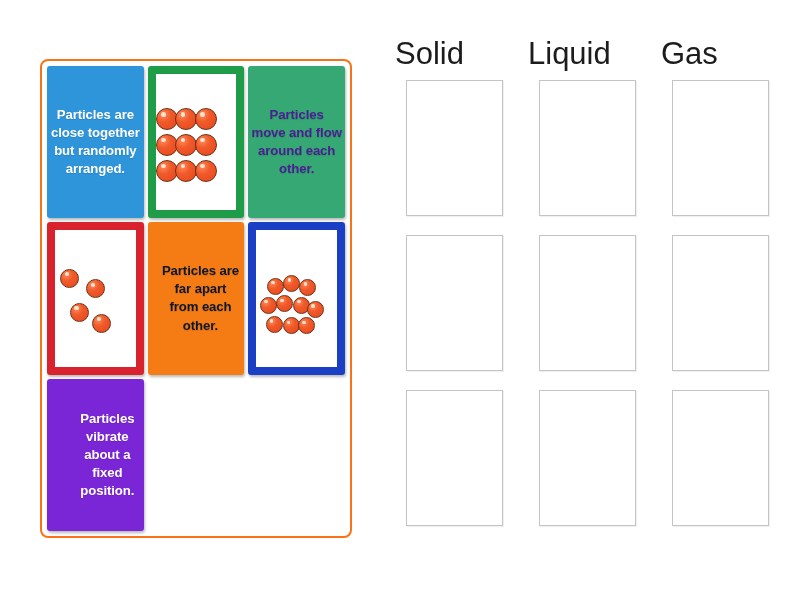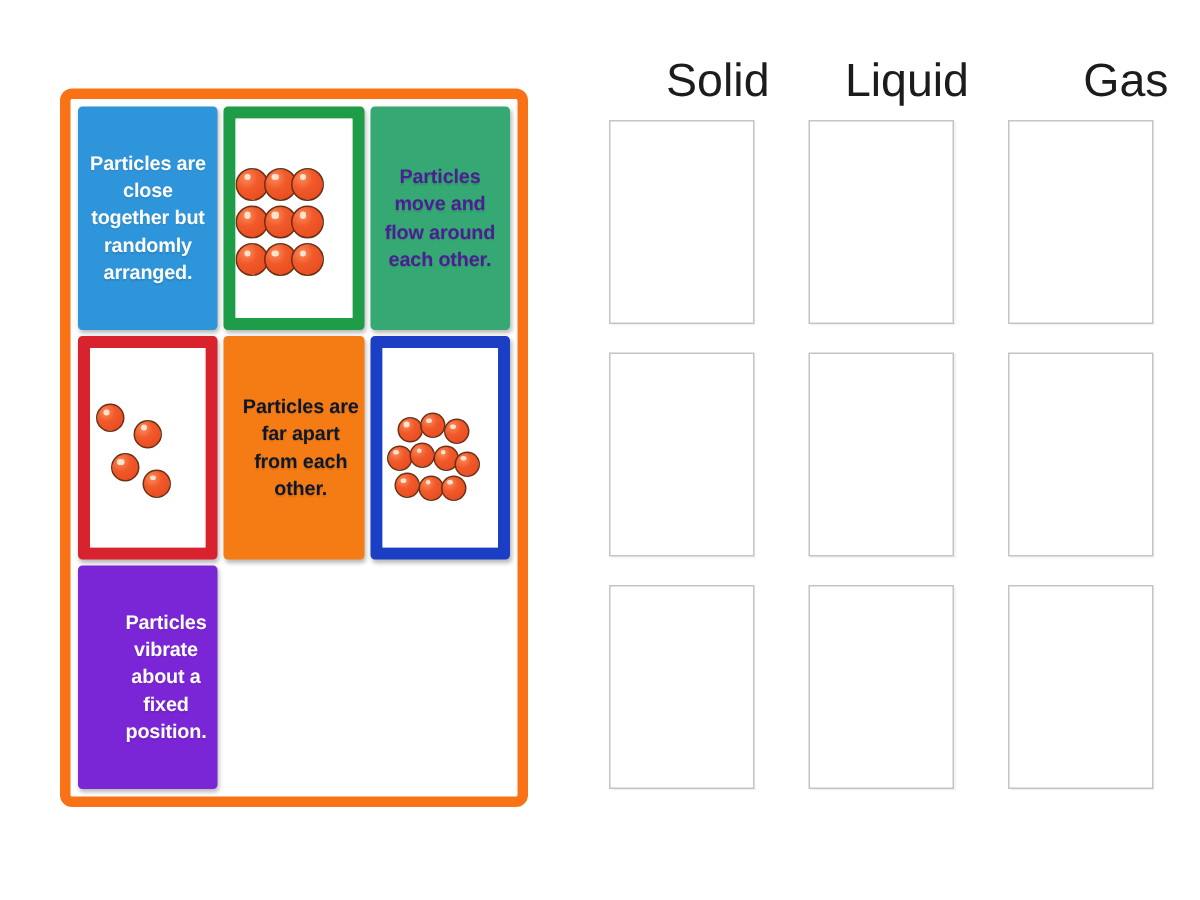--- a/index.html
+++ b/index.html
@@ -17,21 +17,21 @@
 
   
   #card-tray {
     position: absolute;
     left: 40px;
     top: 59px;
     width: 312px;
     height: 479px;
     box-sizing: border-box;
     background: #ffffff;
-    border: 7px solid #f97316;
+    border: 2px solid #f97316;
     border-radius: 8px;
     padding: 5px 5px;
   }
   #card-grid {
     width: 100%;
     height: 100%;
     display: grid;
     grid-template-columns: repeat(3, 1fr);
     grid-template-rows: repeat(3, 1fr);
     column-gap: 4px;
@@ -106,21 +106,21 @@
     width: 118px;
   }
   #column-solid  { left: 15px; }
   #column-liquid { left: 148px; }
   #column-gas    { left: 281px; }
 
   .column-title {
     font-size: 31px;
     font-weight: normal;
     color: #1c1c1c;
-    text-align: right;
+    text-align: left;
     line-height: 1;
     height: 42px;
     white-space: nowrap;
   }
 
   .dropzone {
     width: 97px;
     height: 136px;
     margin: 0 auto 19px auto;
     background: #ffffff;

